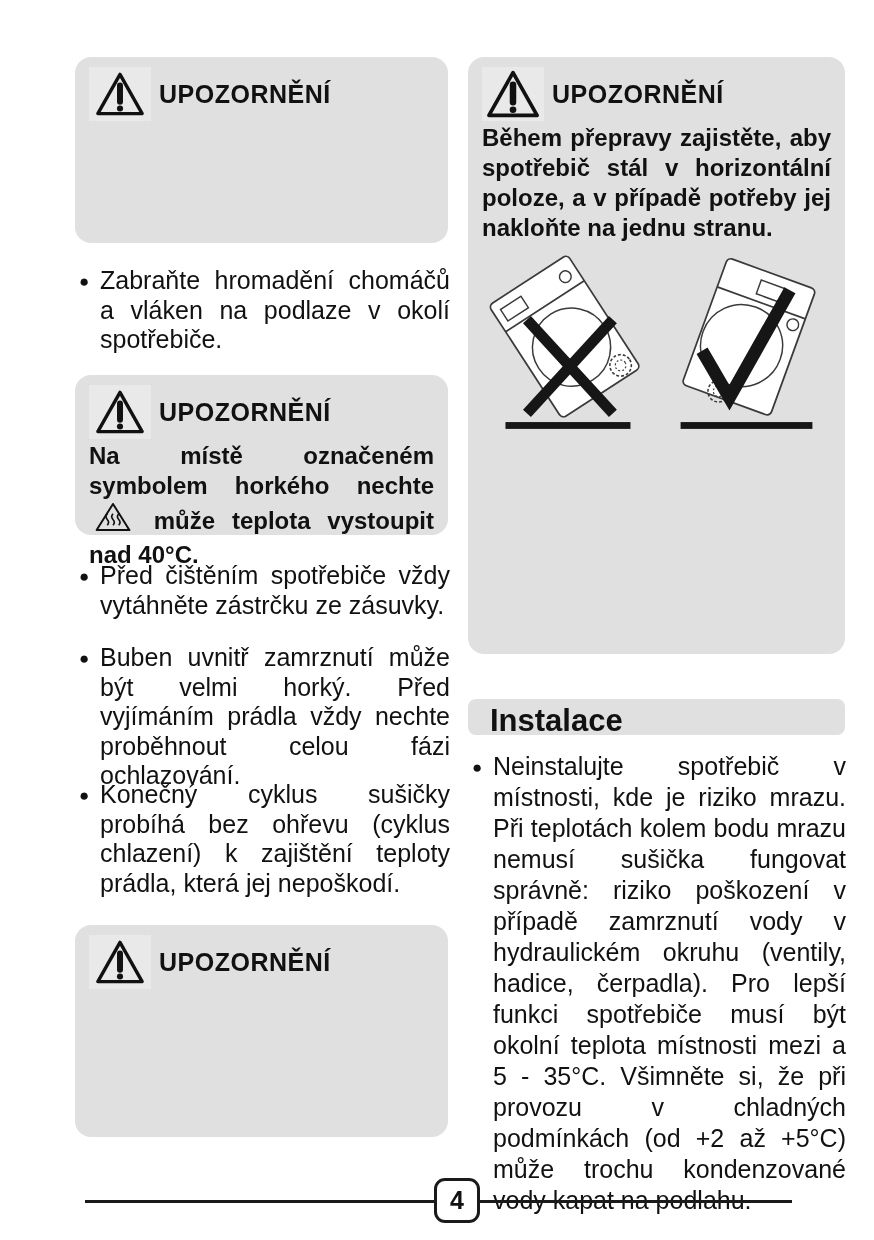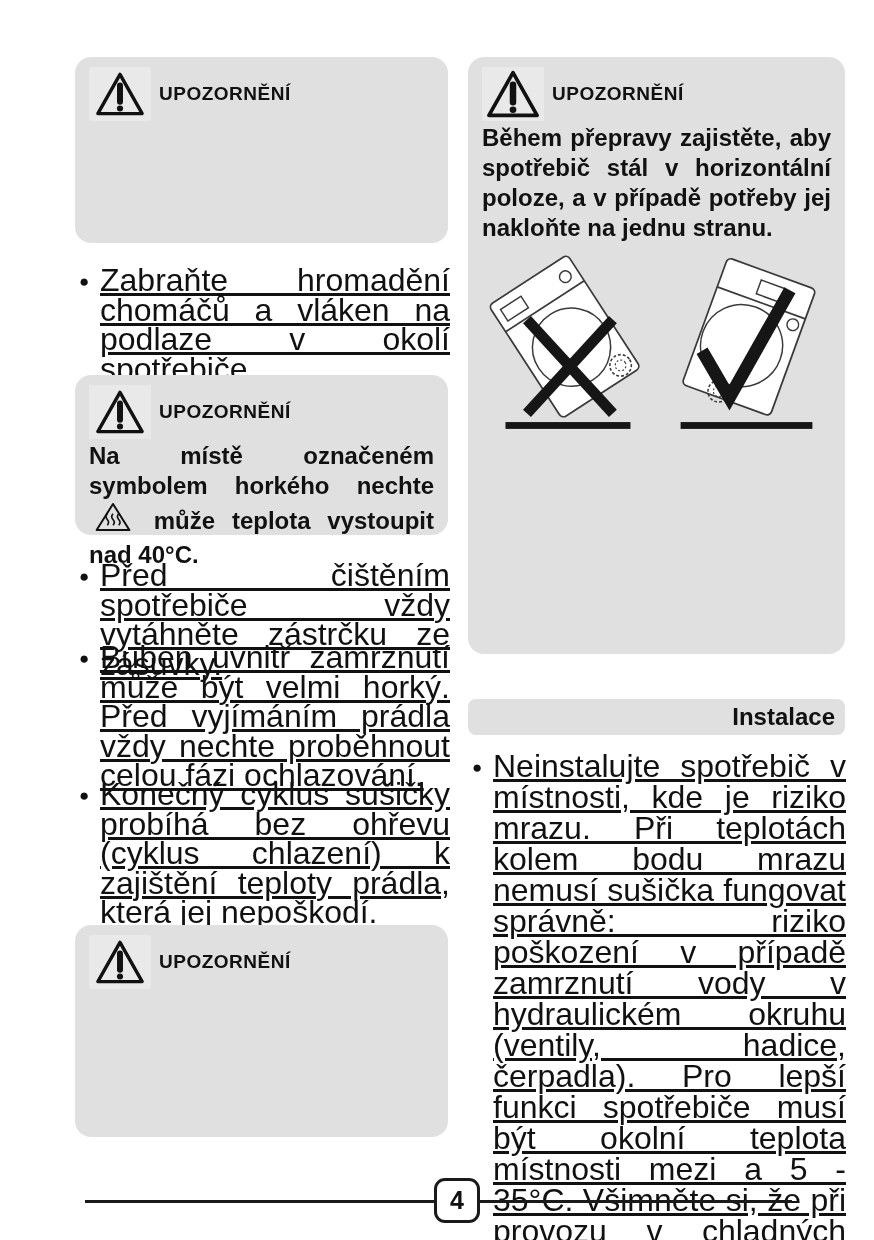--- a/index.html
+++ b/index.html
@@ -9,32 +9,32 @@
   }
   .wbox {
     position:absolute; background:#e0e0e0; border-radius:16px;
     padding:10px 14px 12px 14px; box-sizing:border-box;
   }
   .wtitle-row { display:flex; align-items:center; gap:8px; margin-bottom:2px; }
   .warn-icon-wrap {
     width:62px; height:54px; background:#e9e9e9; display:flex;
     align-items:center; justify-content:center; flex:0 0 auto;
   }
-  .wtitle { font-size:19px; font-weight:bold; letter-spacing:0.5px; }
+  .wtitle { font-size:25px; font-weight:bold; letter-spacing:0.5px; }
   .wbody {
     font-size:24px; font-weight:bold; line-height:30px;
     text-align:justify; text-justify:inter-word;
   }
   .wbody:after { content:""; display:inline-block; width:0; }
   .bullet { position:absolute; display:flex; box-sizing:border-box; }
   .bullet .dot { font-size:17px; line-height:29px; padding-top:1px; width:21px; flex:0 0 auto; }
-  .bullet .btext { font-size:32px; line-height:29.5px; text-align:justify; flex:1;text-decoration:underline; }
+  .bullet .btext { font-size:25px; line-height:29.5px; text-align:justify; flex:1; }
   .section-bar {
     position:absolute; background:#e0e0e0; border-radius:8px;
-    font-size:24px; font-weight:bold; padding:4px 10px; box-sizing:border-box;text-align:right;
+    font-size:31px; font-weight:bold; padding:4px 22px; box-sizing:border-box;
   }
   .imgrow { display:flex; justify-content:space-between; align-items:flex-end; margin:6px 2px 8px 2px; }
   .hot-icon { display:inline-block; vertical-align:-4px; margin:0 6px; }
   .footer-line { position:absolute; height:3px; background:#1a1a1a; }
   .page-badge {
     position:absolute; width:46px; height:45px; background:#fff;
     border:3px solid #1a1a1a; border-radius:11px; box-sizing:border-box;
     display:flex; align-items:center; justify-content:center;
     font-size:25px; font-weight:bold;
   }

